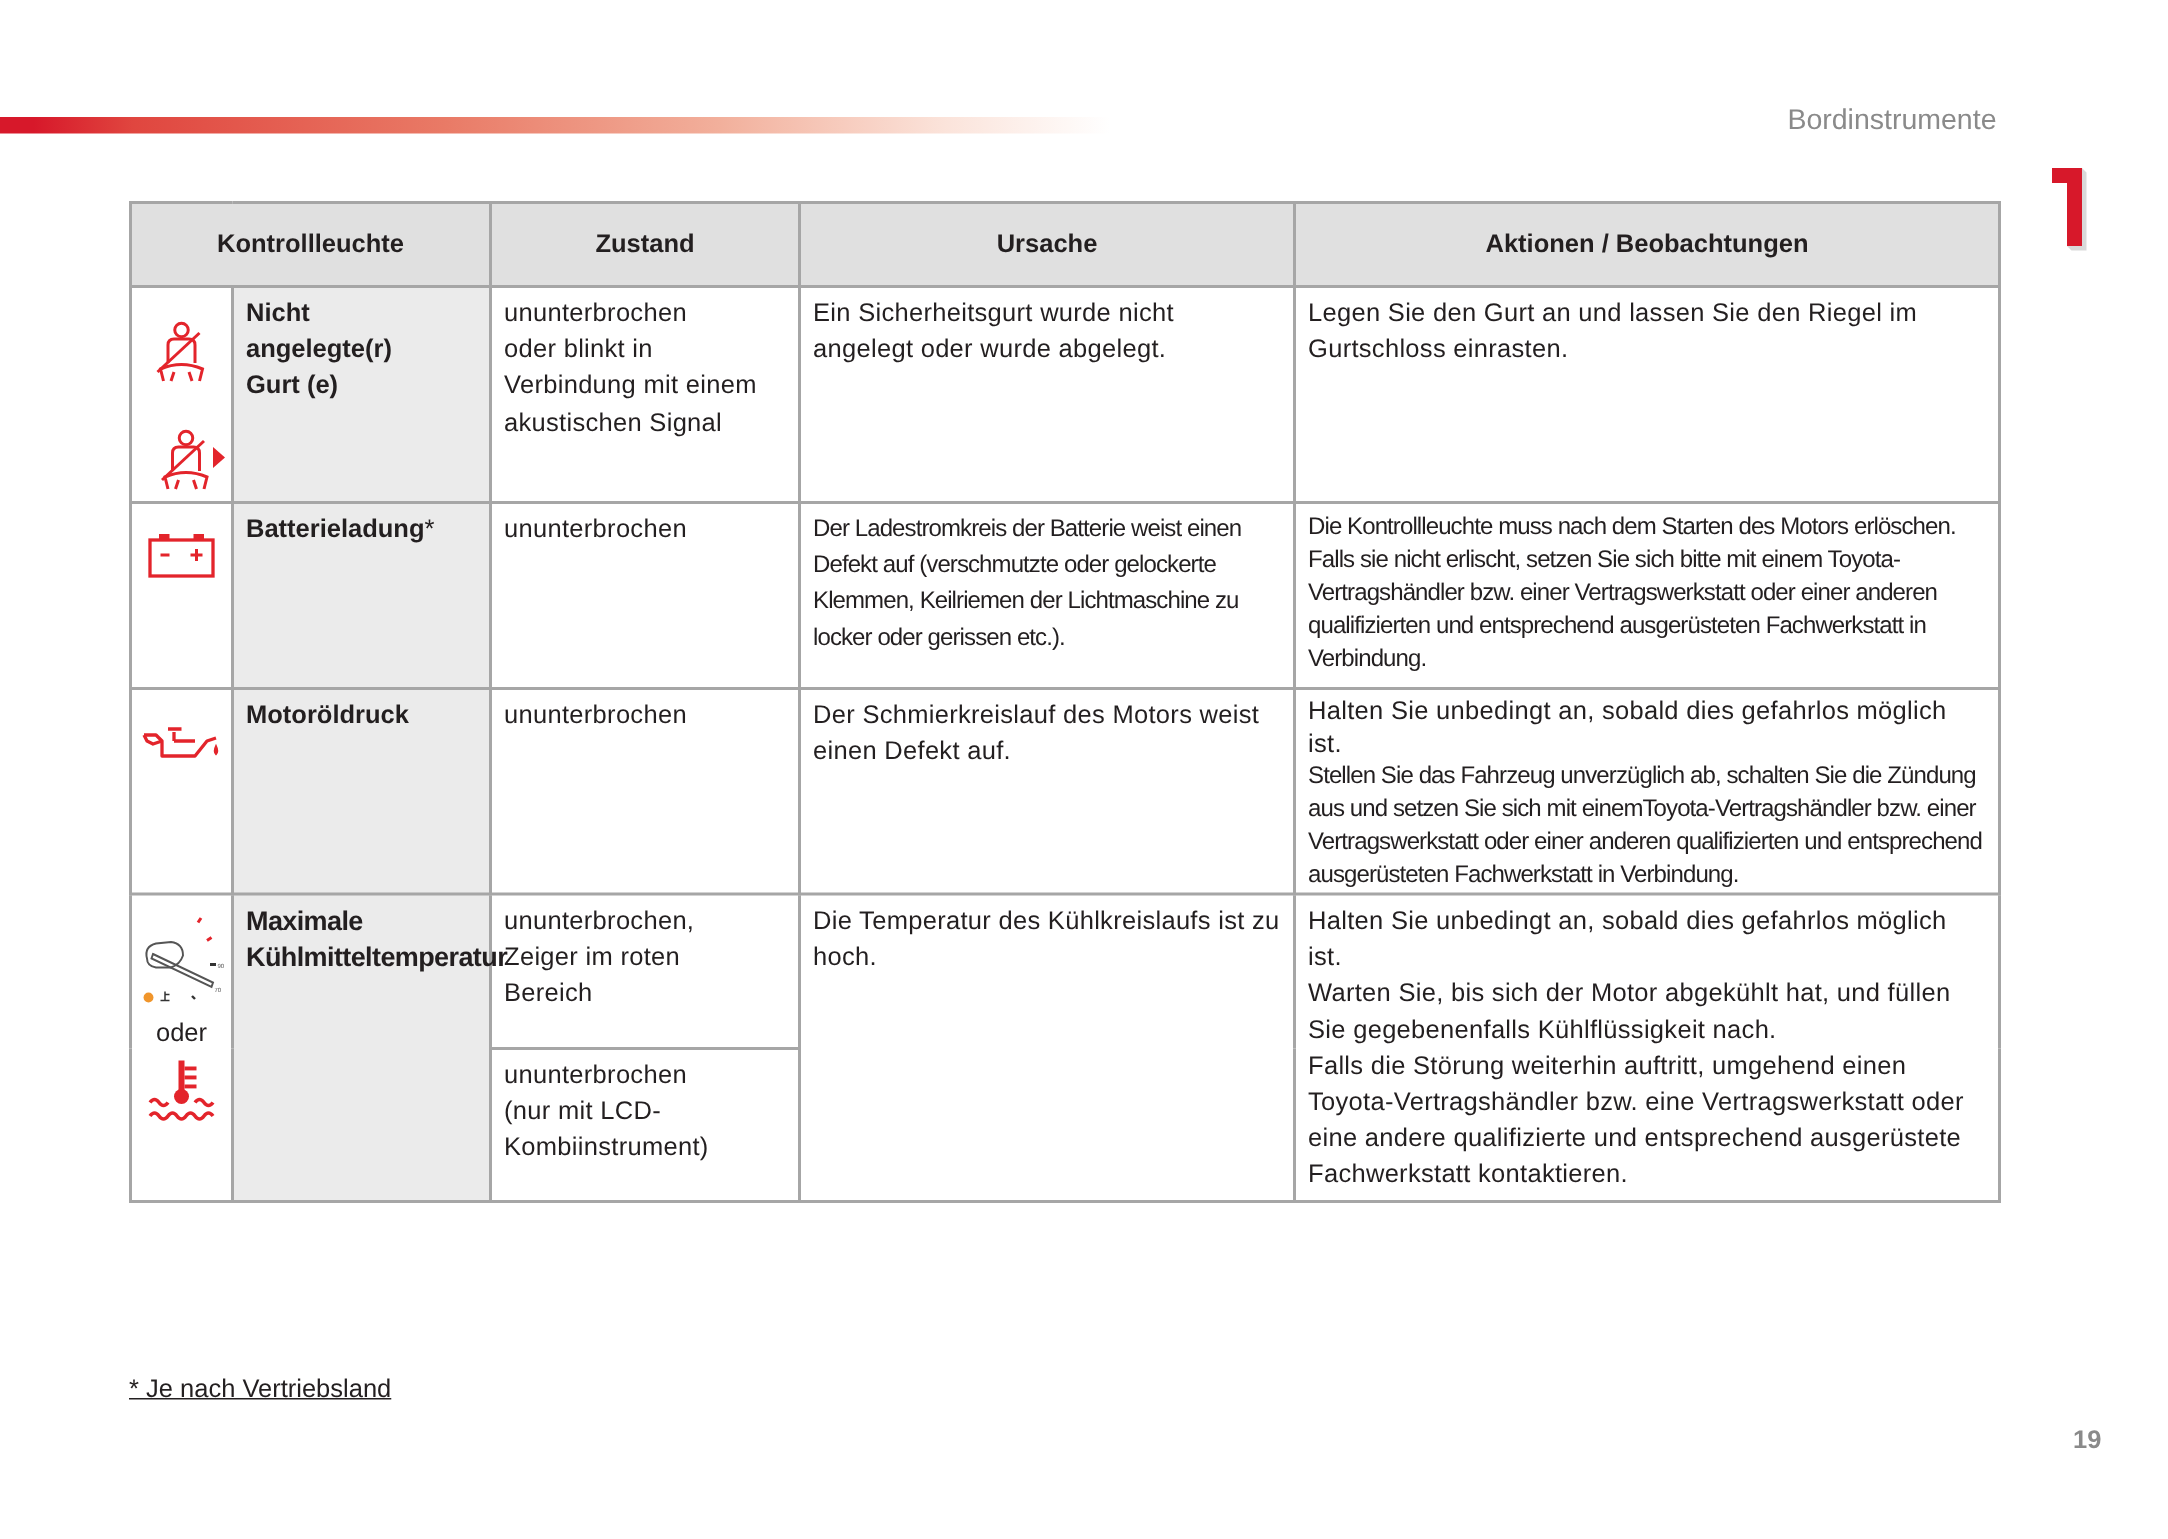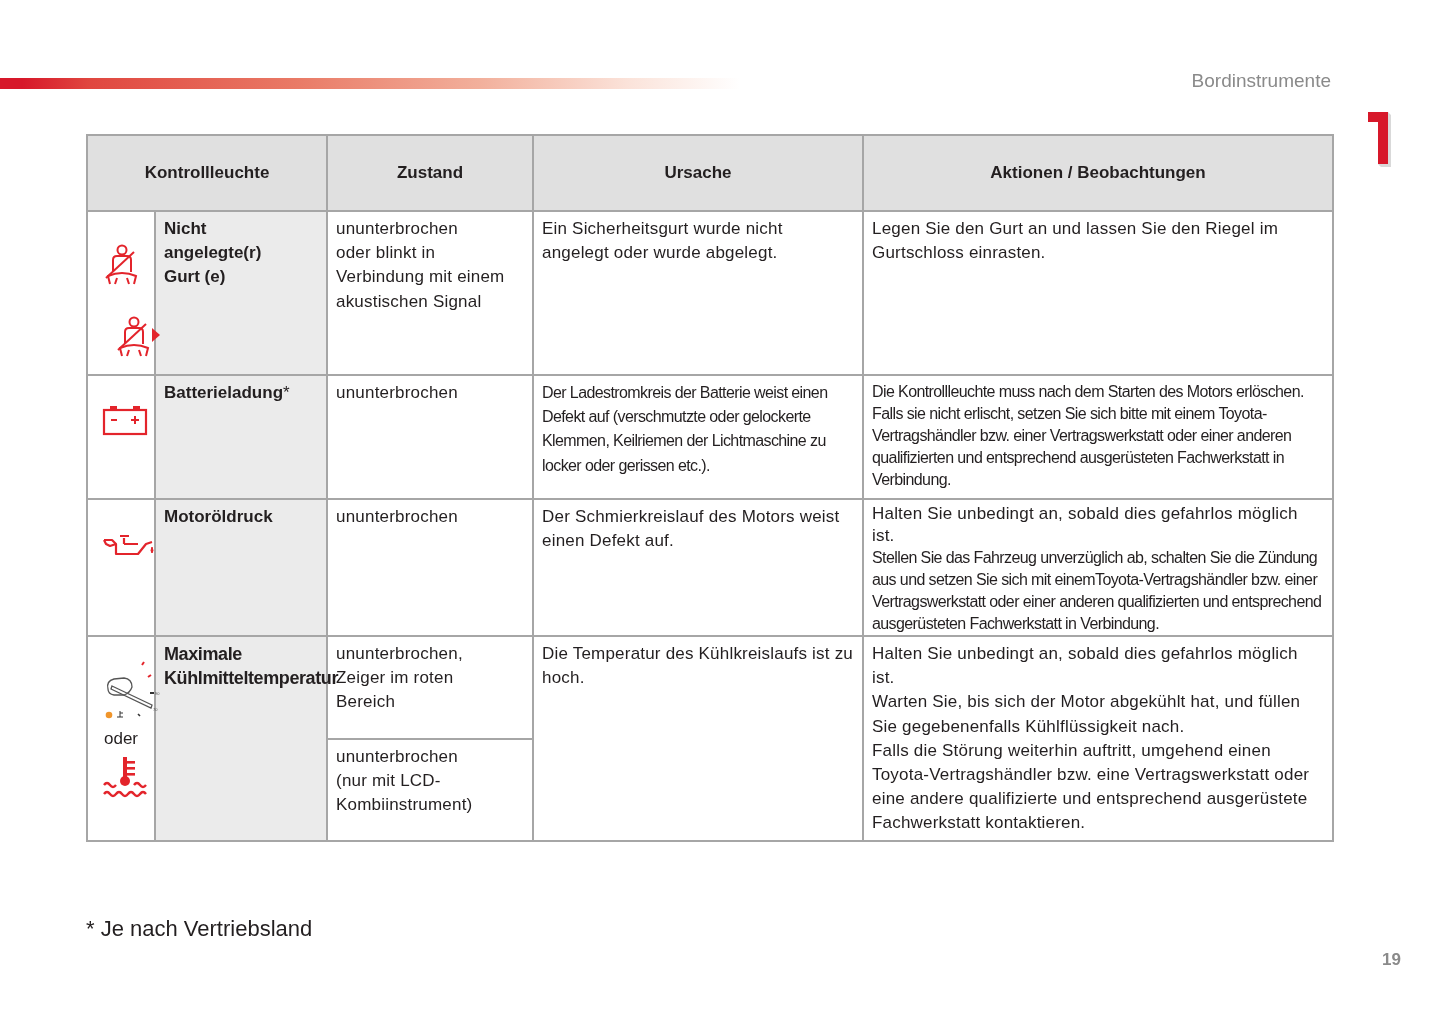--- a/index.html
+++ b/index.html
@@ -14,28 +14,28 @@
   .section-title {
     position: absolute; right: 114px; top: 70px; font-size: 19px; color: #8a8a8a;
   }
   .chapter-number {
     position: absolute; left: 1366px; top: 108px; width: 30px; height: 60px;
   }
   .page-number {
     position: absolute; left: 1382px; top: 950px; font-size: 17px; font-weight: bold; color: #8a8a8a;
   }
   .footnote {
-    position: absolute; left: 86px; top: 916px; font-size: 22px; color: #231f20;
+    position: absolute; left: 86px; top: 916px; font-size: 17px; color: #231f20; text-decoration: underline;
   }
   table.main {
     position: absolute; left: 86px; top: 134px; width: 1246px;
     border-collapse: collapse; table-layout: fixed;
   }
   table.main td, table.main th {
-    border: 2px solid #a6a6a6; vertical-align: top; padding: 14px;
+    border: 2px solid #a6a6a6; vertical-align: top; padding: 4px;
   }
   table.main th {
     background: #e0e0e0; height: 46px; font-size: 17px; font-weight: bold; text-align: center; vertical-align: middle;
   }
   .icon-cell { text-align: center; background: #fff; margin-top: 44px; }
   .name-cell {
     background: #ebebeb; font-weight: bold; font-size: 17px; line-height: 24px; padding: 5px 8px 0 8px !important;
   }
   .name-cell.narrow { font-size: 18px; letter-spacing: -0.4px; transform-origin: left; }
   .txt { font-size: 17px; line-height: 24.2px; padding: 5px 8px 0 8px !important; letter-spacing: 0.2px; }

